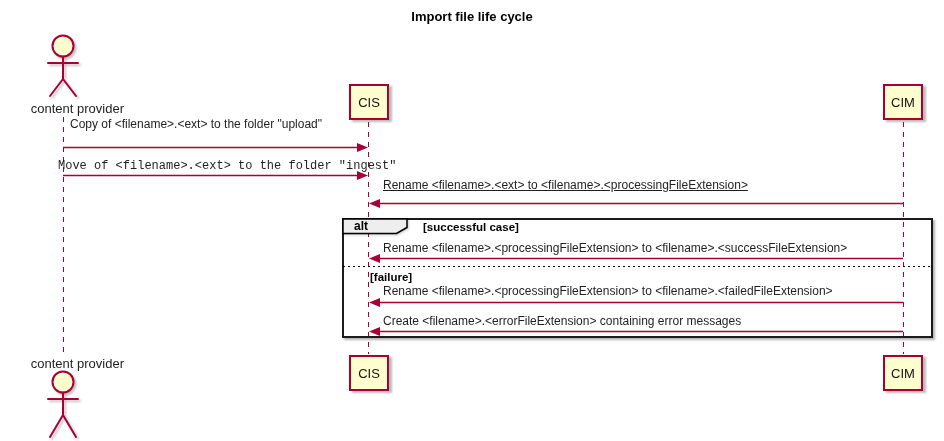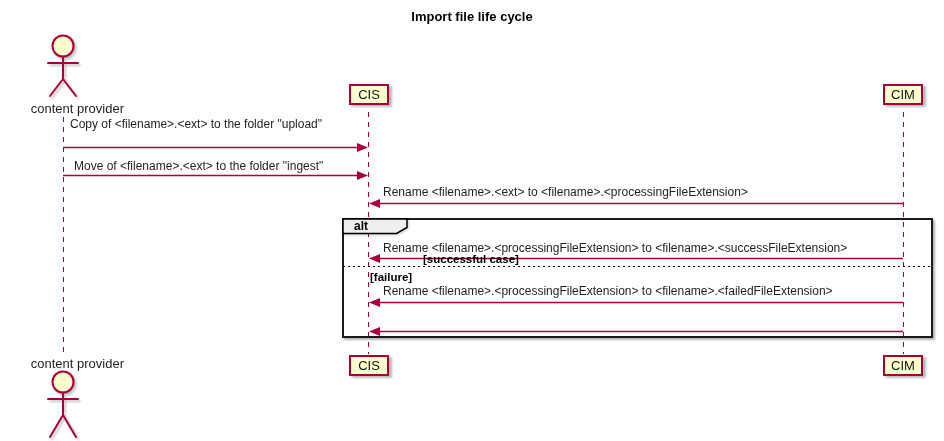--- a/index.html
+++ b/index.html
@@ -22,21 +22,21 @@
   }
   .lifeline{stroke:var(--accent);stroke-width:1;stroke-dasharray:5,5;fill:none;}
   .arrow-line{stroke:var(--accent);stroke-width:1.4;fill:none;}
   .arrow-head{fill:var(--accent);stroke:none;}
   .actor-head{fill:var(--participant-fill);stroke:var(--accent);stroke-width:2;}
   .actor-lines{stroke:var(--accent);stroke-width:2;fill:none;stroke-linecap:round;}
   .actor-figure{filter:drop-shadow(2px 2px 1px rgba(0,0,0,0.25));}
   .alt-tab{fill:var(--frame-label-bg);stroke:#000;stroke-width:1.5;filter:drop-shadow(1px 1px 1px rgba(0,0,0,0.2));}
   .divider{stroke:#000;stroke-width:1;stroke-dasharray:2,3;fill:none;}
   .participant{
-    position:absolute;width:40px;height:21px;box-sizing:border-box;
+    position:absolute;width:40px;height:36px;box-sizing:border-box;
     background:var(--participant-fill);border:2px solid var(--accent);
     box-shadow:3px 2px 2px rgba(140,140,140,0.6);
     display:flex;align-items:center;justify-content:center;
     font-size:13px;color:#111;z-index:4;
   }
   .actor-label{
     position:absolute;width:118px;text-align:right;font-size:13px;
     color:var(--text);z-index:4;white-space:nowrap;
   }
   .msg-label{
@@ -49,21 +49,21 @@
     box-shadow:2px 2px 2px rgba(0,0,0,0.3);z-index:2;background:transparent;
   }
   .alt-operator{
     position:absolute;left:354px;top:219px;font-size:12px;font-weight:bold;
     color:#000;z-index:4;
   }
   .guard{
     position:absolute;font-size:11.5px;font-weight:bold;color:#000;
     z-index:4;white-space:nowrap;
   }
-  .guard.success{left:423px;top:221px;margin-top:32px;}
+  .guard.success{left:423px;top:221px;}
   .guard.failure{left:346px;top:271px;padding-left:24px;}
 </style>
 </head>
 <body>
 
 <div class="diagram" style="--accent: #A80036; --participant-fill: #FEFECE; --frame-border: #1b1b1b; --frame-label-bg: #EEEEEE;">
 
   <div class="title">Import file life cycle</div>
 
   <svg class="layer under" viewBox="0 0 944 441">
@@ -123,22 +123,23 @@
 
   <div class="actor-label" style="left:6px;top:101px;">content provider</div>
   <div class="actor-label" style="left:6px;top:356px;">content provider</div>
 
   <div class="participant" style="left:349px;top:84px;">CIS</div>
   <div class="participant" style="left:883px;top:84px;">CIM</div>
   <div class="participant" style="left:349px;top:355px;">CIS</div>
   <div class="participant" style="left:883px;top:355px;">CIM</div>
 
   <div class="msg-label" style="left:70px;top:117px;">Copy of &lt;filename&gt;.&lt;ext&gt; to the folder "upload"</div>
-  <div class="msg-label" style="left:74px;top:159px;">Move of &lt;filename&gt;.&lt;ext&gt; to the folder "ingest"</div>
-  <div class="msg-label" style="left:383px;top:185px;">Rename &lt;filename&gt;.&lt;ext&gt; to &lt;filename&gt;.&lt;processingFileExtension&gt;</div>
+  <div class="msg-label" style="left:58px;top:159px;font-family:Liberation Mono, monospace;">Move of &lt;filename&gt;.&lt;ext&gt; to the folder "ingest"</div>
+  <div class="msg-label" style="left:383px;top:178px;text-decoration:underline;">Rename &lt;filename&gt;.&lt;ext&gt; to &lt;filename&gt;.&lt;processingFileExtension&gt;</div>
   <div class="msg-label" style="left:383px;top:241px;">Rename &lt;filename&gt;.&lt;processingFileExtension&gt; to &lt;filename&gt;.&lt;successFileExtension&gt;</div>
   <div class="msg-label" style="left:383px;top:284px;">Rename &lt;filename&gt;.&lt;processingFileExtension&gt; to &lt;filename&gt;.&lt;failedFileExtension&gt;</div>
+  <div class="msg-label" style="left:383px;top:314px;">Create &lt;filename&gt;.&lt;errorFileExtension&gt; containing error messages</div>
 
   <div class="alt-operator">alt</div>
   <div class="guard success">[successful case]</div>
   <div class="guard failure">[failure]</div>
 
 </div>
 
 </body></html>

